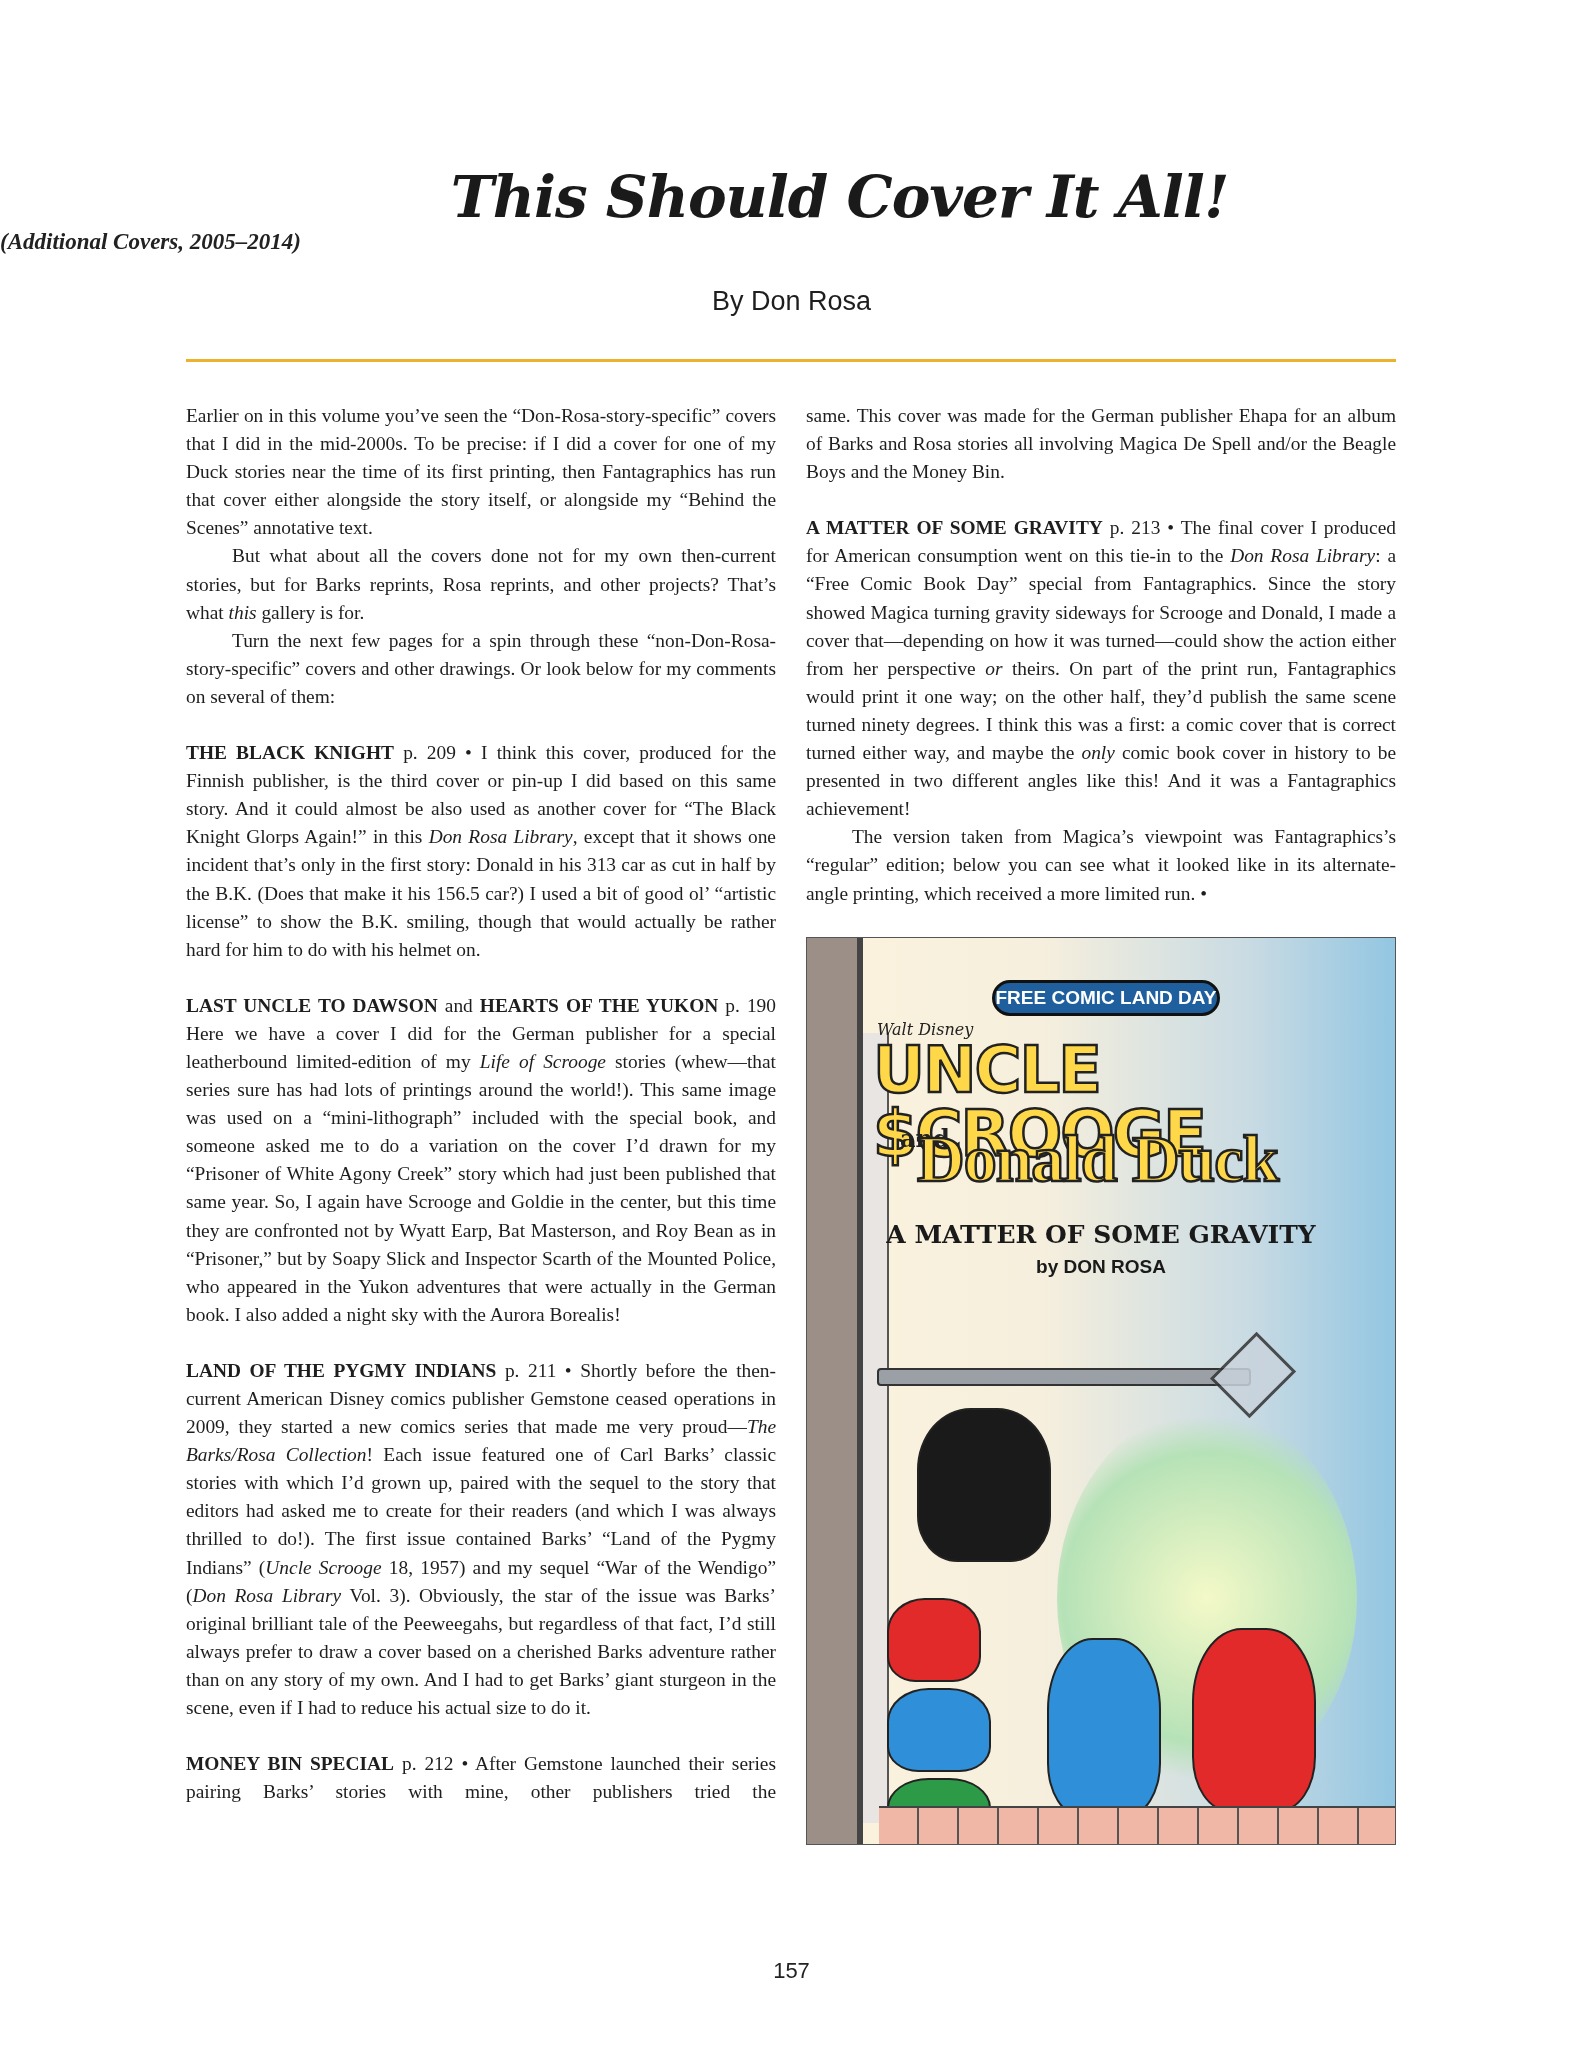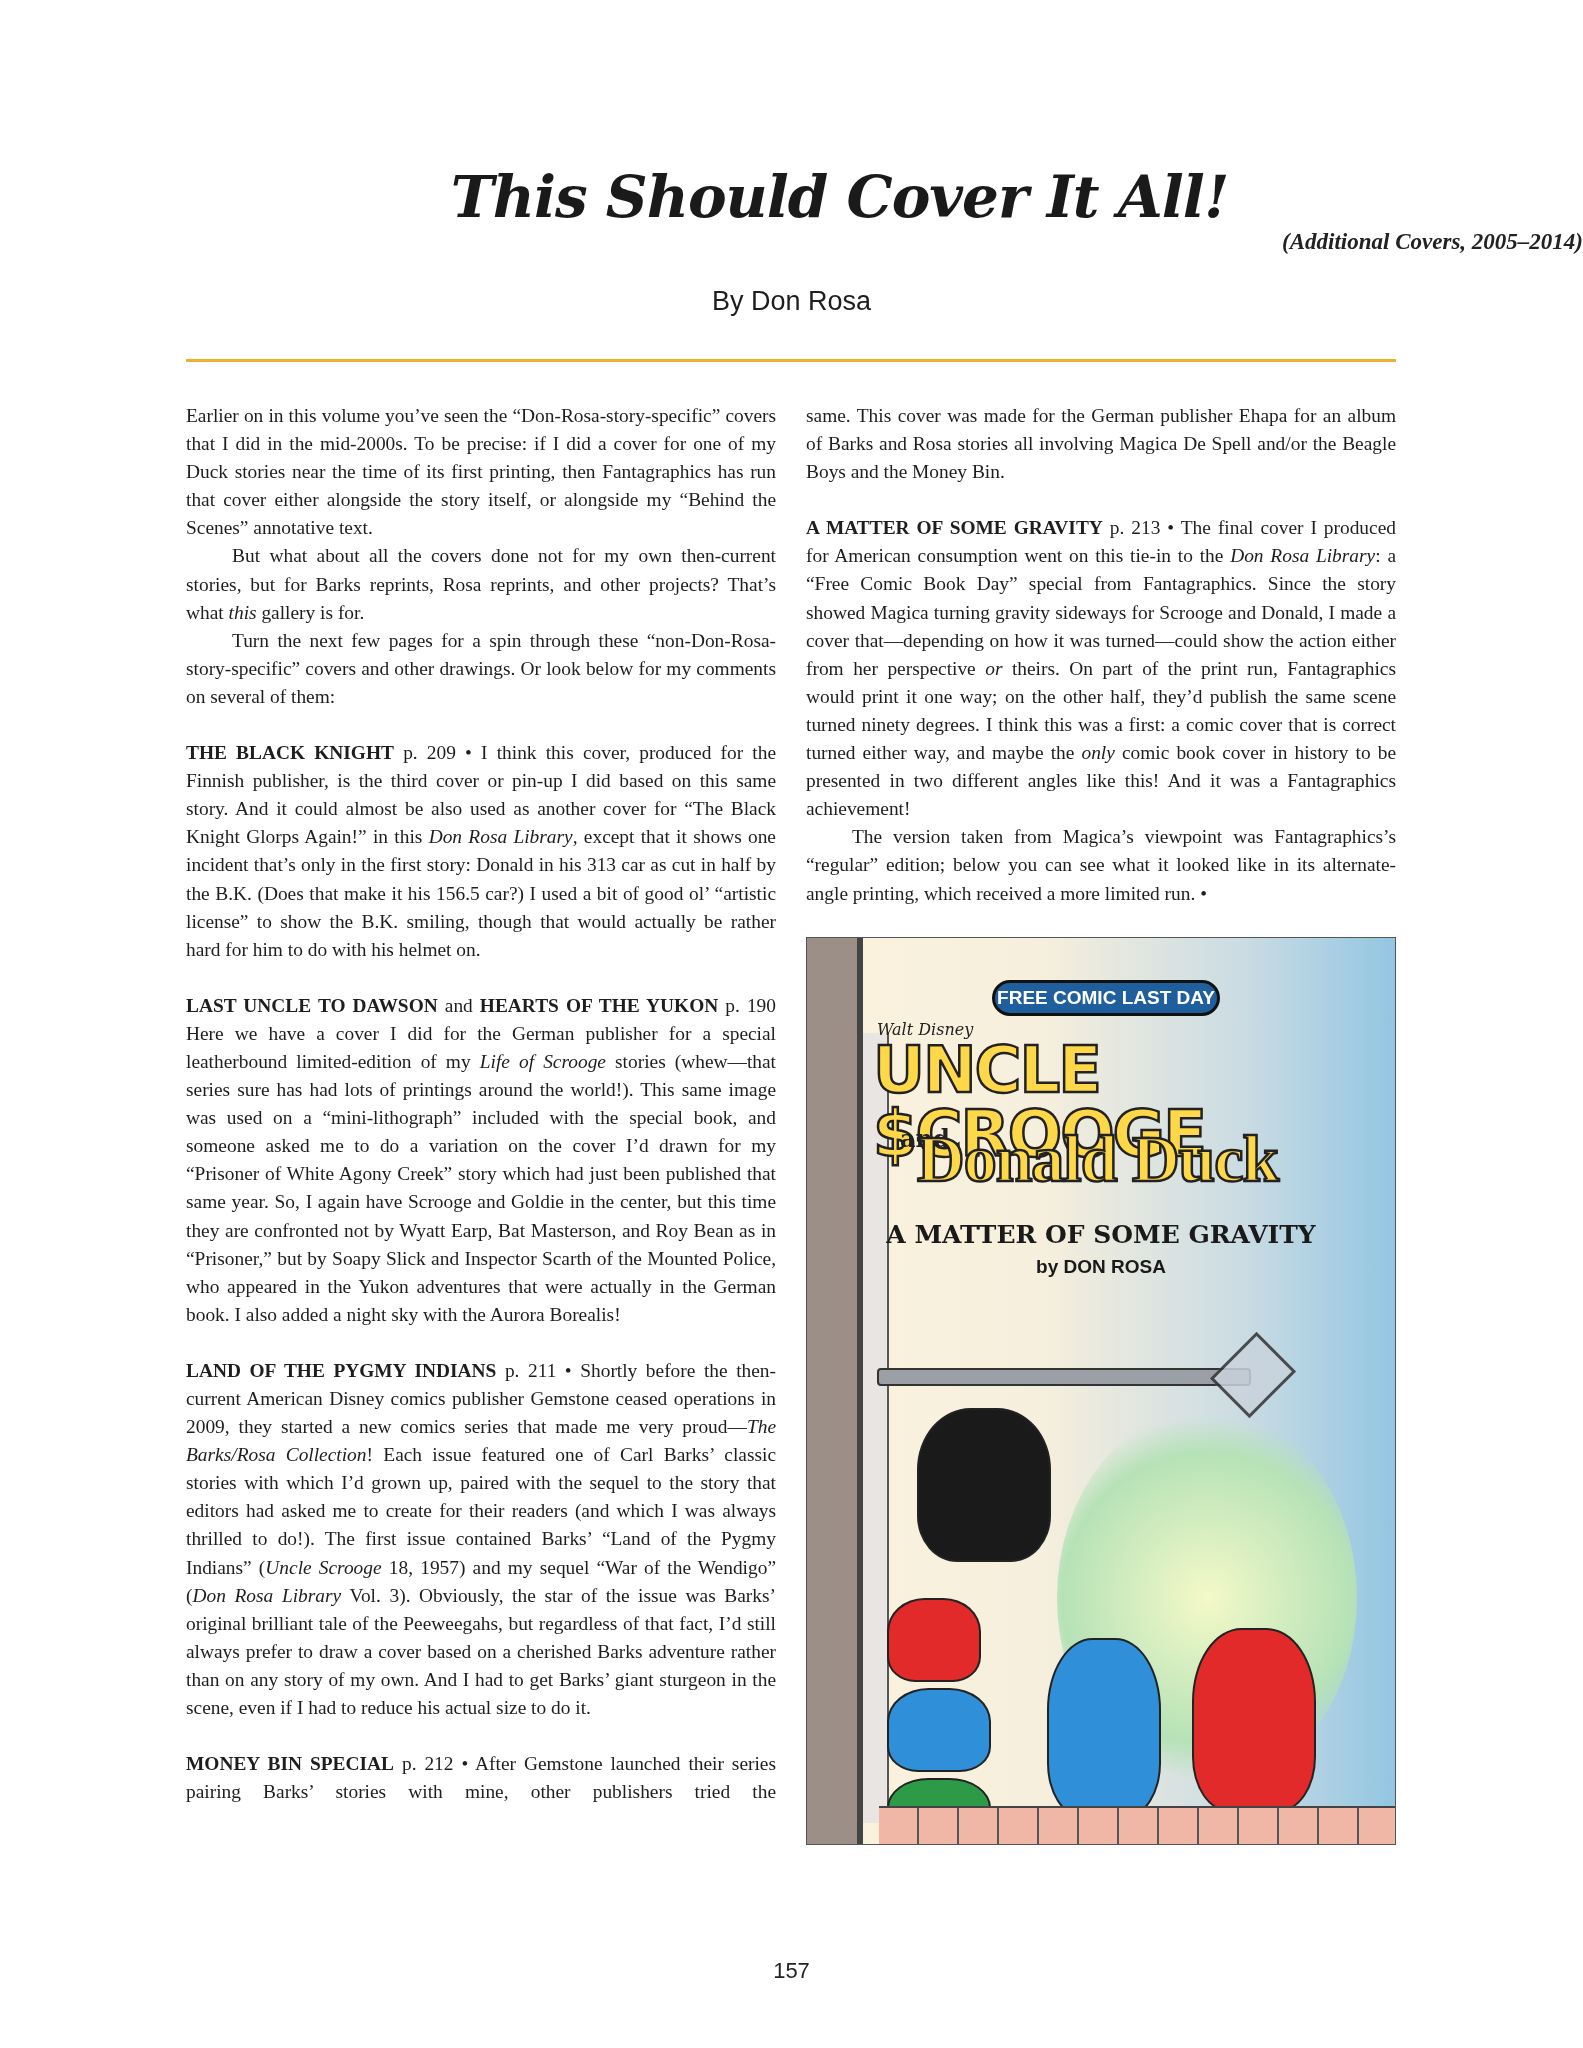--- a/index.html
+++ b/index.html
@@ -2,21 +2,21 @@
 <html><head>
 <meta charset="utf-8">
 <style>
   html, body { margin: 0; padding: 0; background: #ffffff; }
   body { width: 1583px; height: 2048px; position: relative; overflow: hidden;
          font-family: "Liberation Serif", "DejaVu Serif", serif; color: #1e1e1e; }
 
   .title { position: absolute; left: 0; width: 1583px; top: 168px; text-align: center;
            font-family: "DejaVu Serif", serif; font-style: italic; font-weight: bold;
            font-size: 58px; letter-spacing: -1px; line-height: 1; color: #1a1a1a; margin-left: 48px; }
-  .subtitle { position: absolute; left: 0; width: 1583px; top: 229px; text-align: right;
+  .subtitle { position: absolute; left: 0; width: 1583px; top: 229px; text-align: left;
               font-family: "Liberation Serif", serif; font-style: italic; font-weight: bold;
               font-size: 23px; color: #222; }
   .byline { position: absolute; left: 0; width: 1583px; top: 286px; text-align: center;
             font-family: "Liberation Sans", sans-serif; font-size: 27px; color: #1e1e1e; }
   .rule { position: absolute; left: 186px; top: 359px; width: 1210px; height: 3px; background: #ecb22e; }
 
   .col { position: absolute; top: 402px; width: 590px; font-size: 19.4px; line-height: 28.1px;
          text-align: justify; hyphens: manual; }
   .col.left { left: 186px; }
   .col.right { left: 806px; }
@@ -87,21 +87,21 @@
 <div class="col right">
   <p>same. This cover was made for the German publisher Ehapa for an album of Barks and Rosa stories all involving Magica De Spell and/or the Beagle Boys and the Money Bin.</p>
 
   <p class="gap"><span class="hd">A MATTER OF SOME GRAVITY</span> <span class="pg">p. 213</span><span> • The final cover I produced for American consumption went on this tie-in to the </span><span class="it">Don Rosa Library</span><span>: a “Free Comic Book Day” special from Fantagraphics. Since the story showed Magica turning gravity sideways for Scrooge and Donald, I made a cover that—depending on how it was turned—could show the action either from her perspective </span><span class="it">or</span><span> theirs. On part of the print run, Fantagraphics would print it one way; on the other half, they’d publish the same scene turned ninety degrees. I think this was a first: a comic cover that is correct turned either way, and maybe the </span><span class="it">only</span><span> comic book cover in history to be presented in two different angles like this! And it was a Fantagraphics achievement!</span></p>
   <p class="indent">The version taken from Magica’s viewpoint was Fantagraphics’s “regular” edition; below you can see what it looked like in its alternate-angle printing, which received a more limited run. •</p>
 </div>
 
 <div class="cover">
   <div class="wall"></div>
   <div class="wall-trim"></div>
-  <div class="fcbd">FREE COMIC LAST DAY</div>
+  <div class="fcbd">FREE COMIC LAND DAY</div>
   <div class="walt">Walt Disney</div>
   <div class="logo1">UNCLE $CROOGE</div>
   <div class="logo-and">and</div>
   <div class="logo2">Donald Duck</div>
   <div class="story-title">A MATTER OF SOME GRAVITY</div>
   <div class="story-by">by DON ROSA</div>
 
   <div class="pole"></div>
   <div class="lamp"></div>
   <div class="glow" style="left:250px;top:470px;width:300px;height:380px;"></div>

